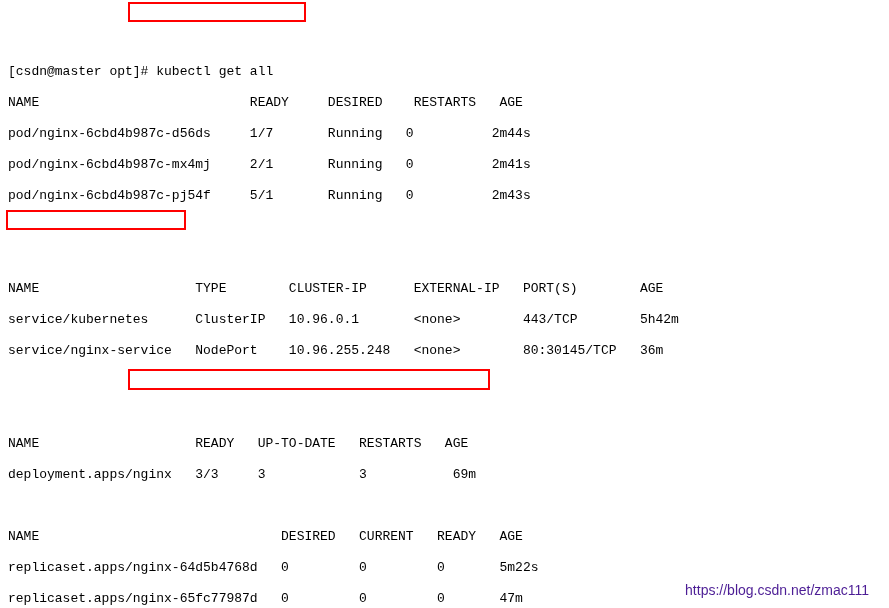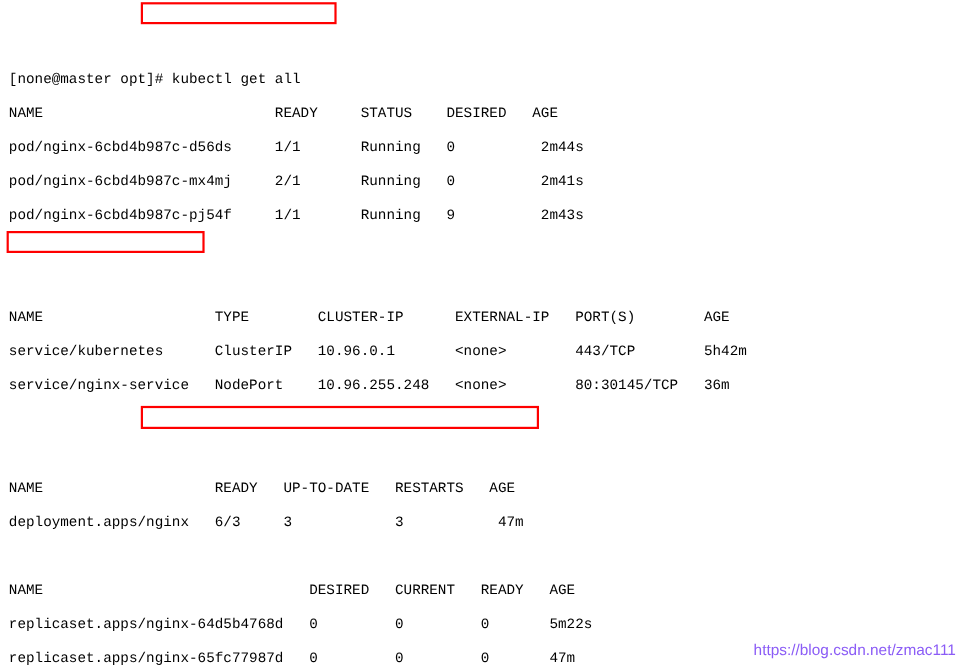--- a/index.html
+++ b/index.html
@@ -18,44 +18,44 @@
     .line { line-height: 16px; height: 16px; }
     .redbox {
       position: absolute;
       border: 2px solid #ff0000;
       pointer-events: none;
     }
     .watermark {
       position: absolute;
       bottom: 10px;
       right: 20px;
-      color: #8b5cf6;
+      color: #4c1d95;
       font-size: 14px;
       font-family: Arial, sans-serif;
     }
   </style>
 </head>
 <body>
 
 
 
-<div class="line">[none@master opt]# kubectl get all</div>
-<div class="line">NAME                           READY     STATUS    DESIRED   AGE</div>
-<div class="line">pod/nginx-6cbd4b987c-d56ds     1/1       Running   0          2m44s</div>
+<div class="line">[csdn@master opt]# kubectl get all</div>
+<div class="line">NAME                           READY     DESIRED    RESTARTS   AGE</div>
+<div class="line">pod/nginx-6cbd4b987c-d56ds     1/7       Running   0          2m44s</div>
 <div class="line">pod/nginx-6cbd4b987c-mx4mj     2/1       Running   0          2m41s</div>
-<div class="line">pod/nginx-6cbd4b987c-pj54f     1/1       Running   9          2m43s</div>
+<div class="line">pod/nginx-6cbd4b987c-pj54f     5/1       Running   0          2m43s</div>
 <div class="line"> </div>
 <div class="line"> </div>
 <div class="line">NAME                    TYPE        CLUSTER-IP      EXTERNAL-IP   PORT(S)        AGE</div>
 <div class="line">service/kubernetes      ClusterIP   10.96.0.1       &lt;none&gt;        443/TCP        5h42m</div>
 <div class="line">service/nginx-service   NodePort    10.96.255.248   &lt;none&gt;        80:30145/TCP   36m</div>
 <div class="line"> </div>
 <div class="line"> </div>
 <div class="line">NAME                    READY   UP-TO-DATE   RESTARTS   AGE</div>
-<div class="line">deployment.apps/nginx   6/3     3            3           47m</div>
+<div class="line">deployment.apps/nginx   3/3     3            3           69m</div>
 <div class="line"> </div>
 <div class="line">NAME                               DESIRED   CURRENT   READY   AGE</div>
 <div class="line">replicaset.apps/nginx-64d5b4768d   0         0         0       5m22s</div>
 <div class="line">replicaset.apps/nginx-65fc77987d   0         0         0       47m</div>
 
 
 
 
 
 

